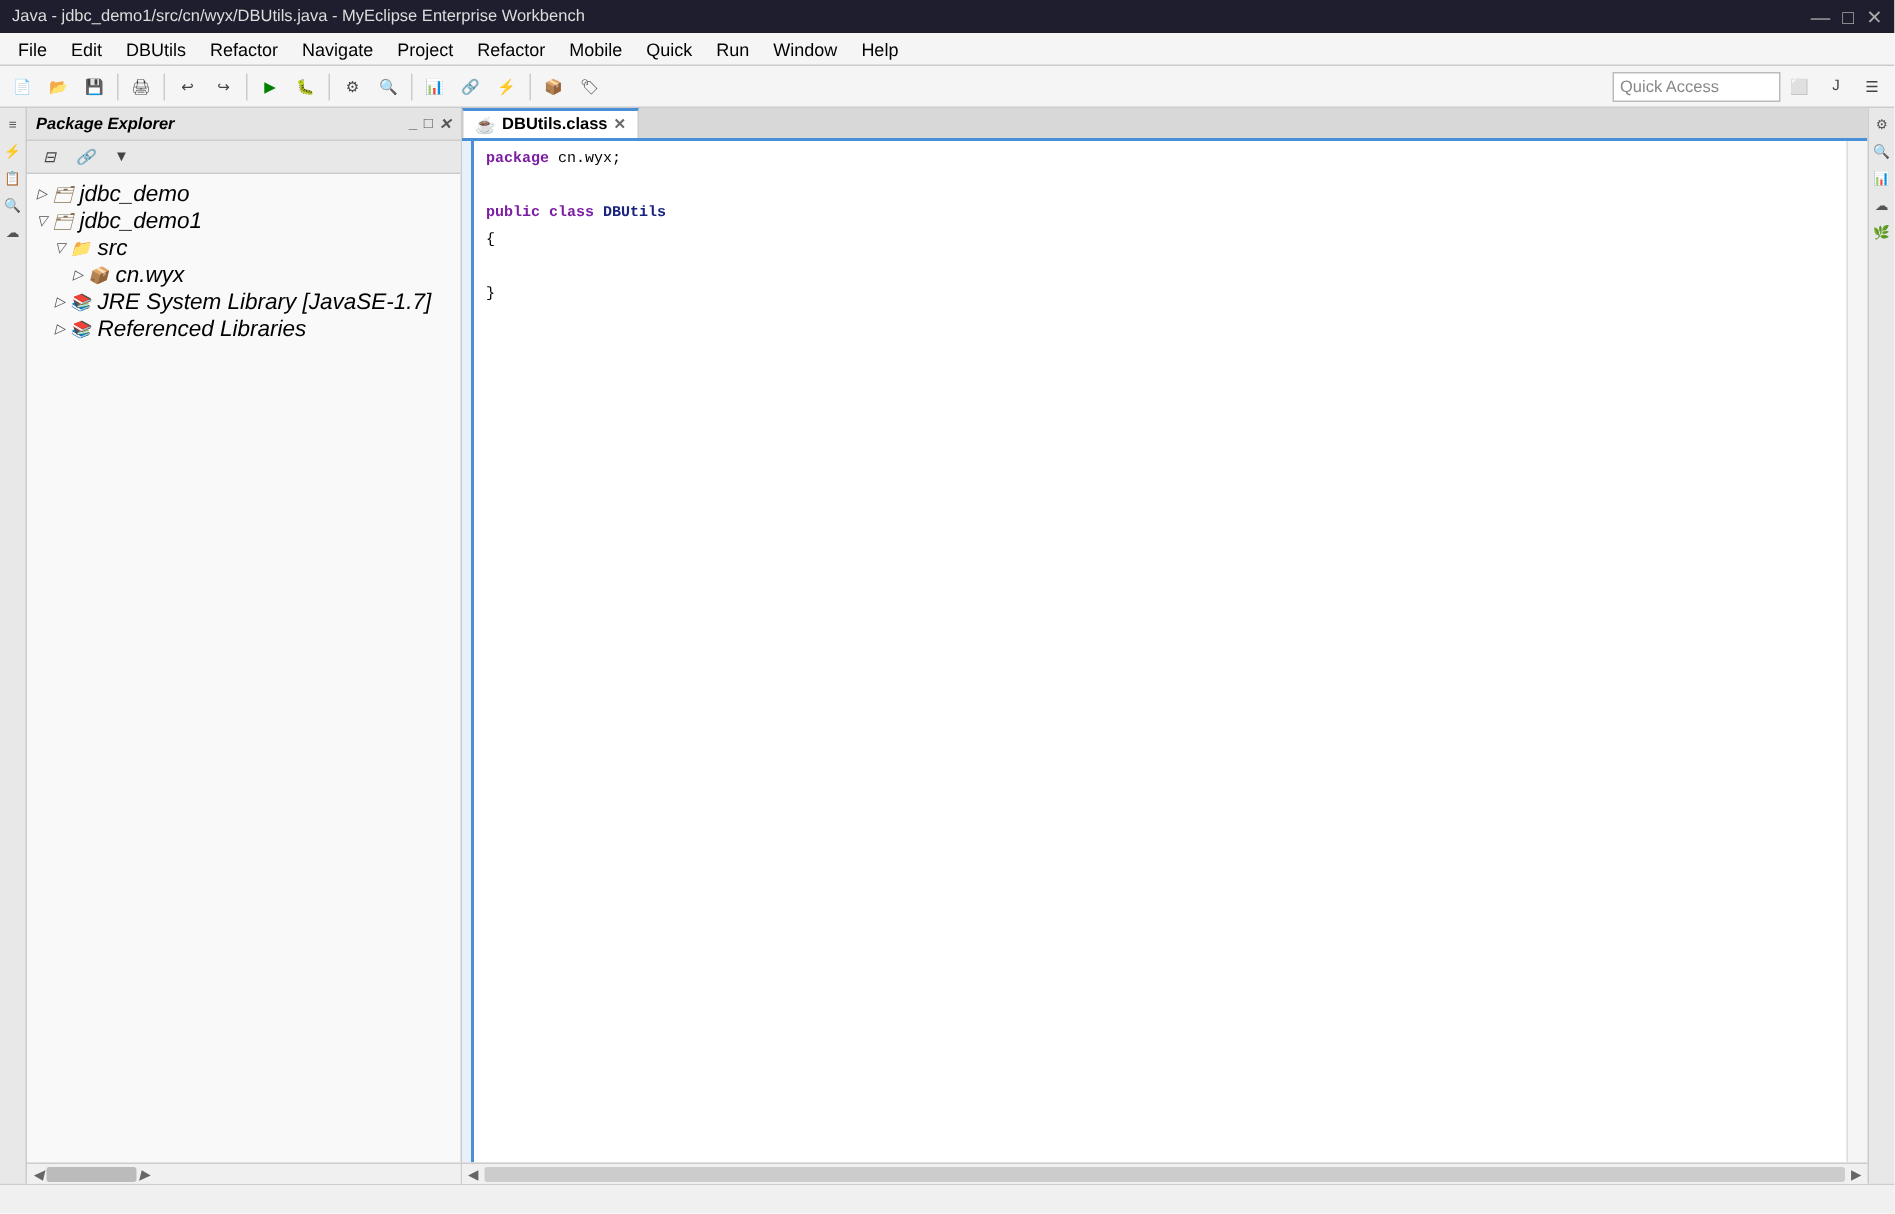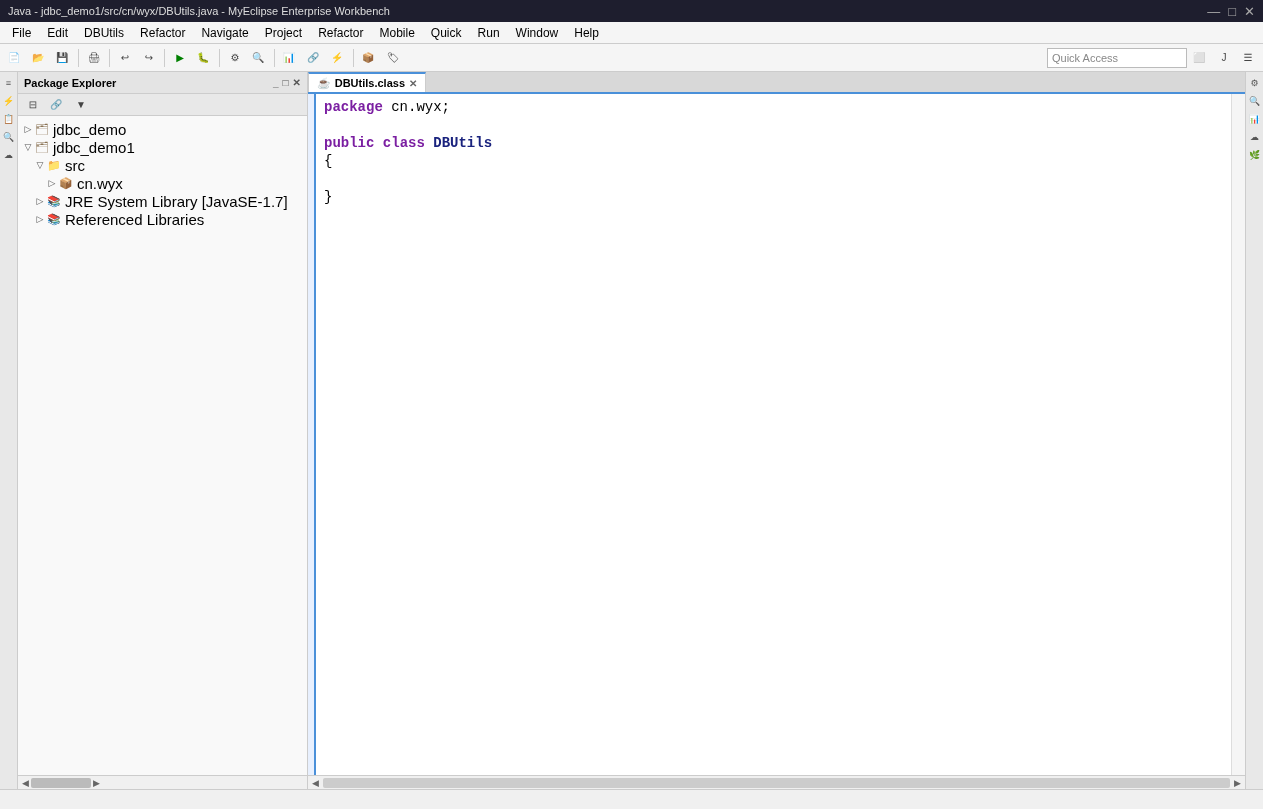--- a/index.html
+++ b/index.html
@@ -56,21 +56,21 @@
       color: #444;
     }
     .tb-separator { width: 1px; height: 18px; background: #ccc; margin: 0 2px; }
     .tb-spacer { flex: 1; }
     #quick-access {
       display: flex; align-items: center;
       border: 1px solid #bbb;
       background: white;
       height: 20px;
       padding: 0 4px;
-      width: 140px;
+      width: 112px;
       font-size: 11px;
       color: #888;
     }
 
     
     #main-area {
       display: flex;
       height: calc(809px - 22px - 22px - 28px - 20px);
     }
 
@@ -92,20 +92,21 @@
       font-size: 9px; color: #555;
     }
 
     
     #package-explorer {
       width: 290px;
       background: #f9f9f9;
       border-right: 1px solid #ccc;
       display: flex;
       flex-direction: column;
+      font-style: italic;
     }
     #pe-header {
       background: #e4e4e4;
       border-bottom: 1px solid #ccc;
       height: 22px;
       display: flex;
       align-items: center;
       padding: 0 6px;
       font-size: 11px;
       font-weight: bold;
@@ -175,21 +176,21 @@
     }
     .tab-close { font-size: 10px; cursor: pointer; color: #666; }
     .tab-icon { color: #e8a020; font-size: 11px; }
 
     
     #code-editor {
       flex: 1;
       display: flex;
       overflow: hidden;
       font-family: 'Courier New', Courier, monospace;
-      font-size: 14px;
+      font-size: 10px;
       background: white;
     }
     #line-indicator {
       width: 8px;
       background: #e8f0fe;
       border-right: 2px solid #4a90d9;
       flex-shrink: 0;
     }
     #code-content {
       flex: 1;

